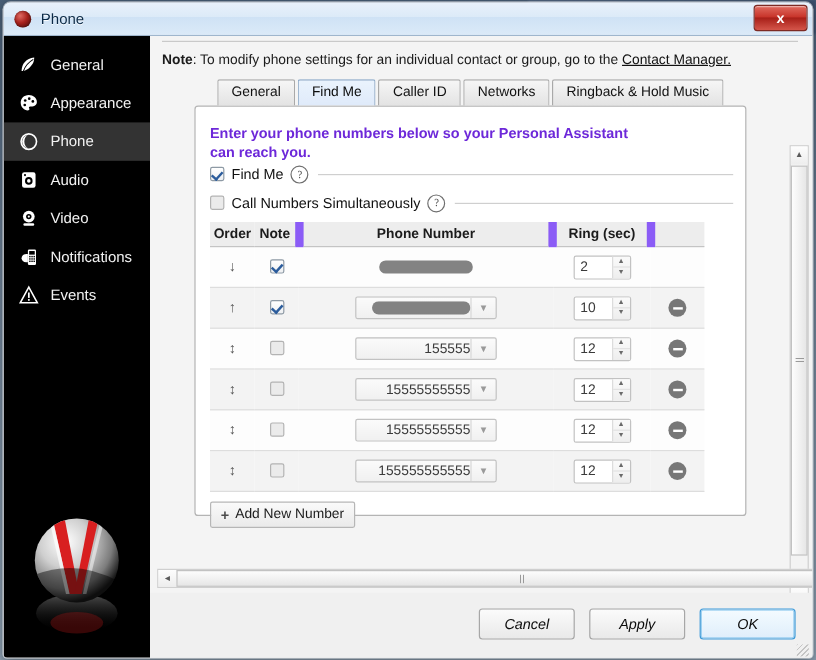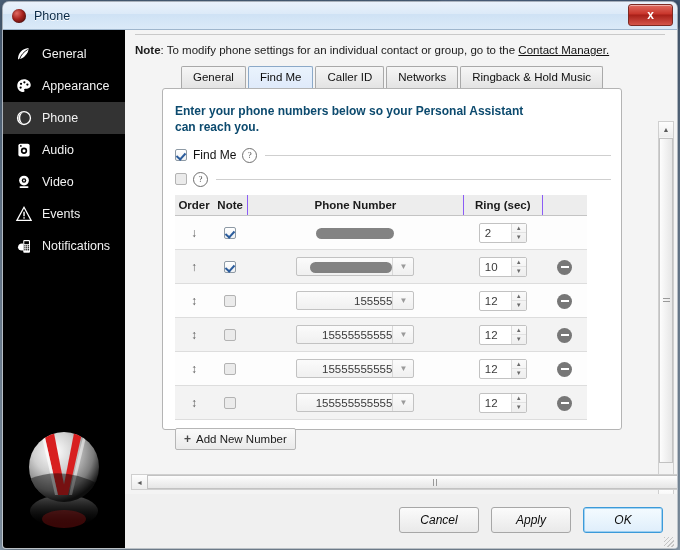--- a/index.html
+++ b/index.html
@@ -121,21 +121,21 @@
 
   
   .panel{
     position:relative;margin:0 0 0 37px;width:460px;height:342px;
     border:1px solid #b4b4b4;background:#ffffff;
     border-radius:3px;box-sizing:border-box;
     z-index:2;
   }
   .panel-inner{padding:14px 10px 0 12px;}
   .lead{
-    font-size:12px;font-weight:bold;color:#0c4a6e;line-height:16px;margin-bottom:10px;
+    font-size:12px;font-weight:bold;color:#6d28d9;line-height:16px;
   }
 
   .chkrow{display:flex;align-items:center;height:20px;margin-bottom:4px;}
   .chk{
     width:12px;height:12px;flex:0 0 auto;box-sizing:border-box;
     border:1px solid #8e9aa5;border-radius:2px;
     background:linear-gradient(180deg,#ffffff,#eef0f2);
     position:relative;cursor:pointer;
   }
   .chk.on::after{
@@ -152,21 +152,21 @@
   }
   .chkline{flex:1 1 auto;height:1px;background:#cfcfcf;margin-left:8px;}
 
   
   .tbl{margin-top:6px;width:412px;border-collapse:collapse;}
   .tbl th{
     font-size:11.5px;font-weight:bold;color:#1b1b1b;
     background:#ededed;border-bottom:1px solid #c4c4c4;
     height:20px;padding:0;text-align:center;
   }
-  .tbl th.sepl{border-left:1px solid #8b5cf6;}
+  .tbl th.sepl{border-left:7px solid #8b5cf6;}
   .tbl td{
     height:33px;padding:0;text-align:center;
     border-bottom:1px solid #dddddd;background:#fdfdfd;
     font-size:11.5px;
   }
   .tbl tr.alt td{background:#f3f3f3;}
   .col-order{width:38px;}
   .col-call{width:34px;}
   .col-num{width:214px;}
   .col-ring{width:78px;}
@@ -369,30 +369,20 @@
             <div class="nav-item">
               <span class="nav-ico">
                 <svg width="18" height="18" viewBox="0 0 24 24">
                   <circle cx="12" cy="10" r="6.5" fill="#ffffff"></circle>
                   <circle cx="12" cy="10" r="3" fill="#000"></circle>
                   <circle cx="12" cy="10" r="1.2" fill="#ffffff"></circle>
                   <rect x="6" y="17.5" width="12" height="2.6" rx="1.3" fill="#ffffff"></rect>
                 </svg>
               </span>
               <span class="nav-label">Video</span>
-            </div>
-            <div class="nav-item">
-              <span class="nav-ico">
-                <svg width="18" height="18" viewBox="0 0 24 24">
-                  <path d="M12 3 L21.5 20.5 L2.5 20.5 Z" fill="none" stroke="#ffffff" stroke-width="1.7"></path>
-                  <rect x="11.1" y="9" width="1.9" height="6" fill="#ffffff"></rect>
-                  <rect x="11.1" y="16.3" width="1.9" height="1.9" fill="#ffffff"></rect>
-                </svg>
-              </span>
-              <span class="nav-label">Events</span>
             </div>
             <div class="nav-item">
               <span class="nav-ico">
                 <svg width="18" height="18" viewBox="0 0 24 24">
                   <rect x="11" y="4" width="9" height="17" rx="1.4" fill="#ffffff"></rect>
                   <g fill="#000">
                     <rect x="12.4" y="5.6" width="6.2" height="4"></rect>
                     <rect x="12.4" y="11" width="1.6" height="1.6"></rect>
                     <rect x="14.8" y="11" width="1.6" height="1.6"></rect>
                     <rect x="17.2" y="11" width="1.6" height="1.6"></rect>
@@ -400,20 +390,30 @@
                     <rect x="14.8" y="13.6" width="1.6" height="1.6"></rect>
                     <rect x="17.2" y="13.6" width="1.6" height="1.6"></rect>
                     <rect x="12.4" y="16.2" width="1.6" height="1.6"></rect>
                     <rect x="14.8" y="16.2" width="1.6" height="1.6"></rect>
                     <rect x="17.2" y="16.2" width="1.6" height="1.6"></rect>
                   </g>
                   <path d="M11 9 C7 8 4 10.5 4 13.5 C4 16 6 18 9 18 L11 18 Z" fill="#ffffff"></path>
                 </svg>
               </span>
               <span class="nav-label">Notifications</span>
+            </div>
+            <div class="nav-item">
+              <span class="nav-ico">
+                <svg width="18" height="18" viewBox="0 0 24 24">
+                  <path d="M12 3 L21.5 20.5 L2.5 20.5 Z" fill="none" stroke="#ffffff" stroke-width="1.7"></path>
+                  <rect x="11.1" y="9" width="1.9" height="6" fill="#ffffff"></rect>
+                  <rect x="11.1" y="16.3" width="1.9" height="1.9" fill="#ffffff"></rect>
+                </svg>
+              </span>
+              <span class="nav-label">Events</span>
             </div>
           </div>
         <div class="logo-wrap">
           <svg width="112" height="128" viewBox="0 0 112 128">
             <defs>
               <radialGradient id="sph" cx="36%" cy="28%" r="72%">
                 <stop offset="0%" stop-color="#ffffff"></stop>
                 <stop offset="42%" stop-color="#cfcfcf"></stop>
                 <stop offset="78%" stop-color="#7c7c7c"></stop>
                 <stop offset="100%" stop-color="#1a1a1a"></stop>
@@ -465,20 +465,21 @@
 
             <div class="chkrow">
               <div class="chk on"></div>
               <div class="chklbl">Find Me</div>
               <div class="help">?</div>
               <div class="chkline"></div>
             </div>
 
             <div class="chkrow">
               <div class="chk blank"></div>
+              <div class="chklbl">Call Numbers Simultaneously</div>
               <div class="help">?</div>
               <div class="chkline"></div>
             </div>
 
             <table class="tbl">
               <thead>
                 <tr>
                   <th class="col-order">Order</th>
                   <th class="col-call">Note</th>
                   <th class="col-num sepl">Phone Number</th>

